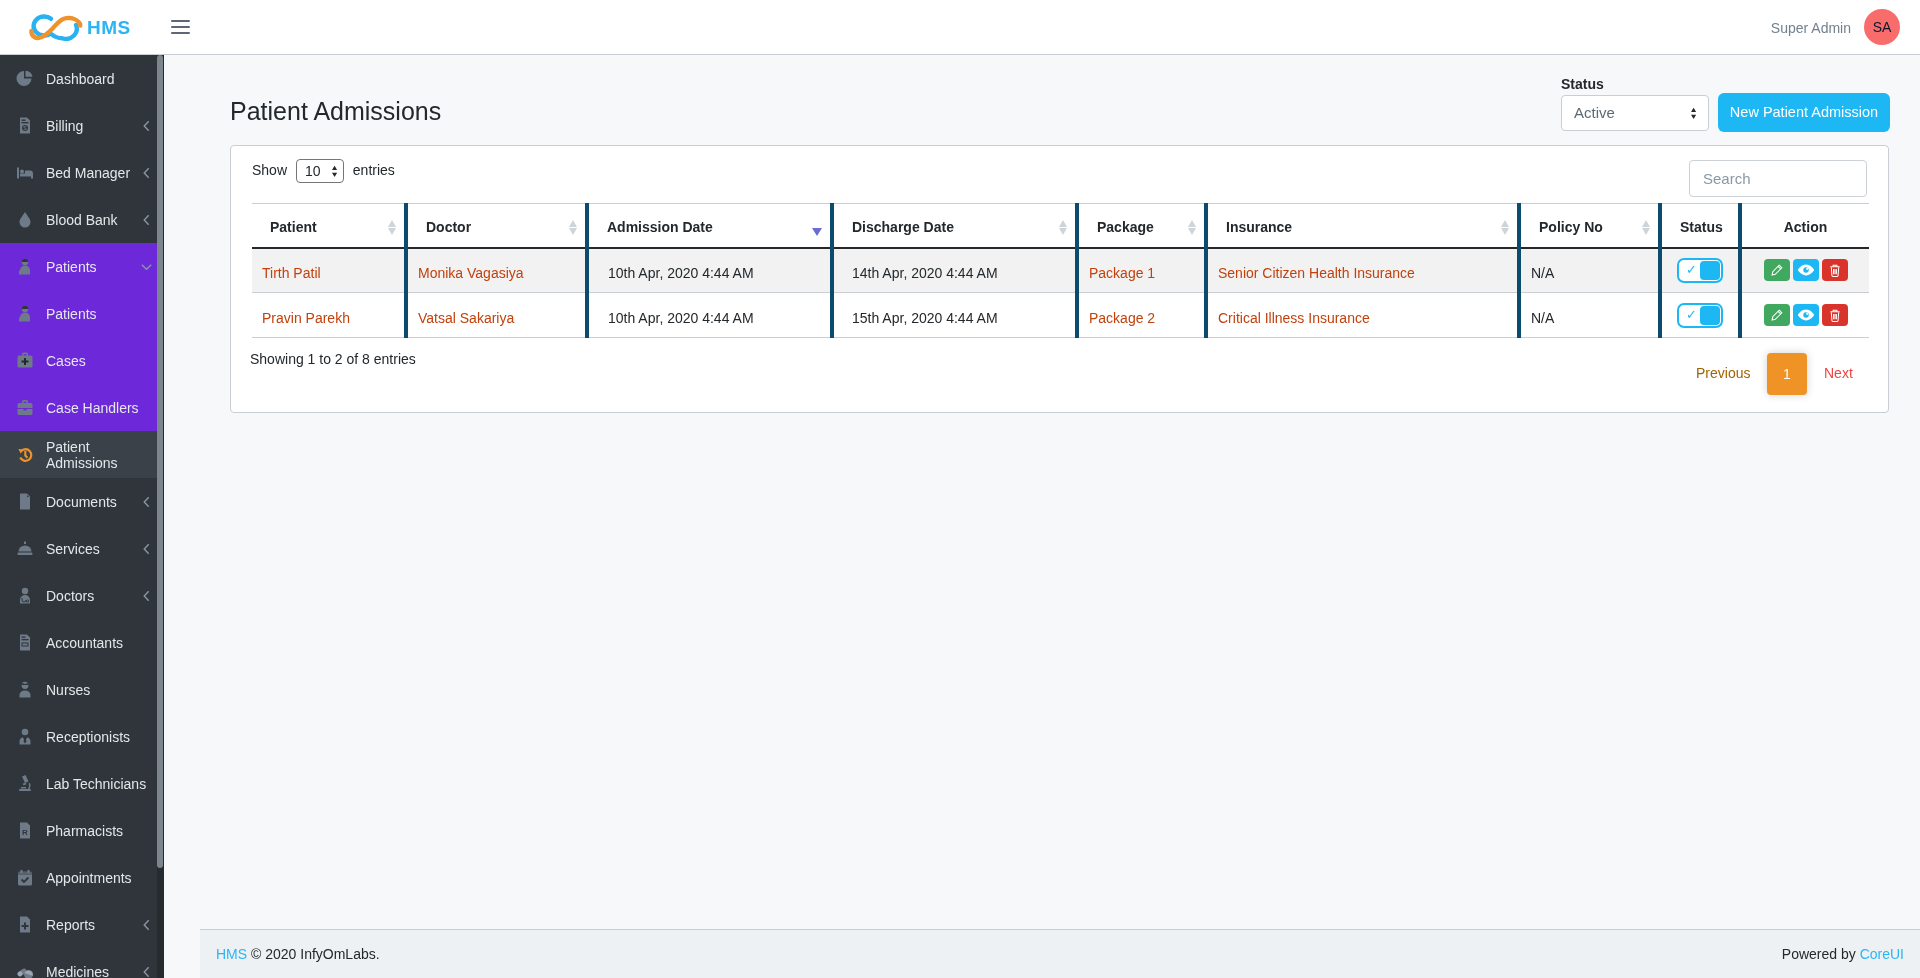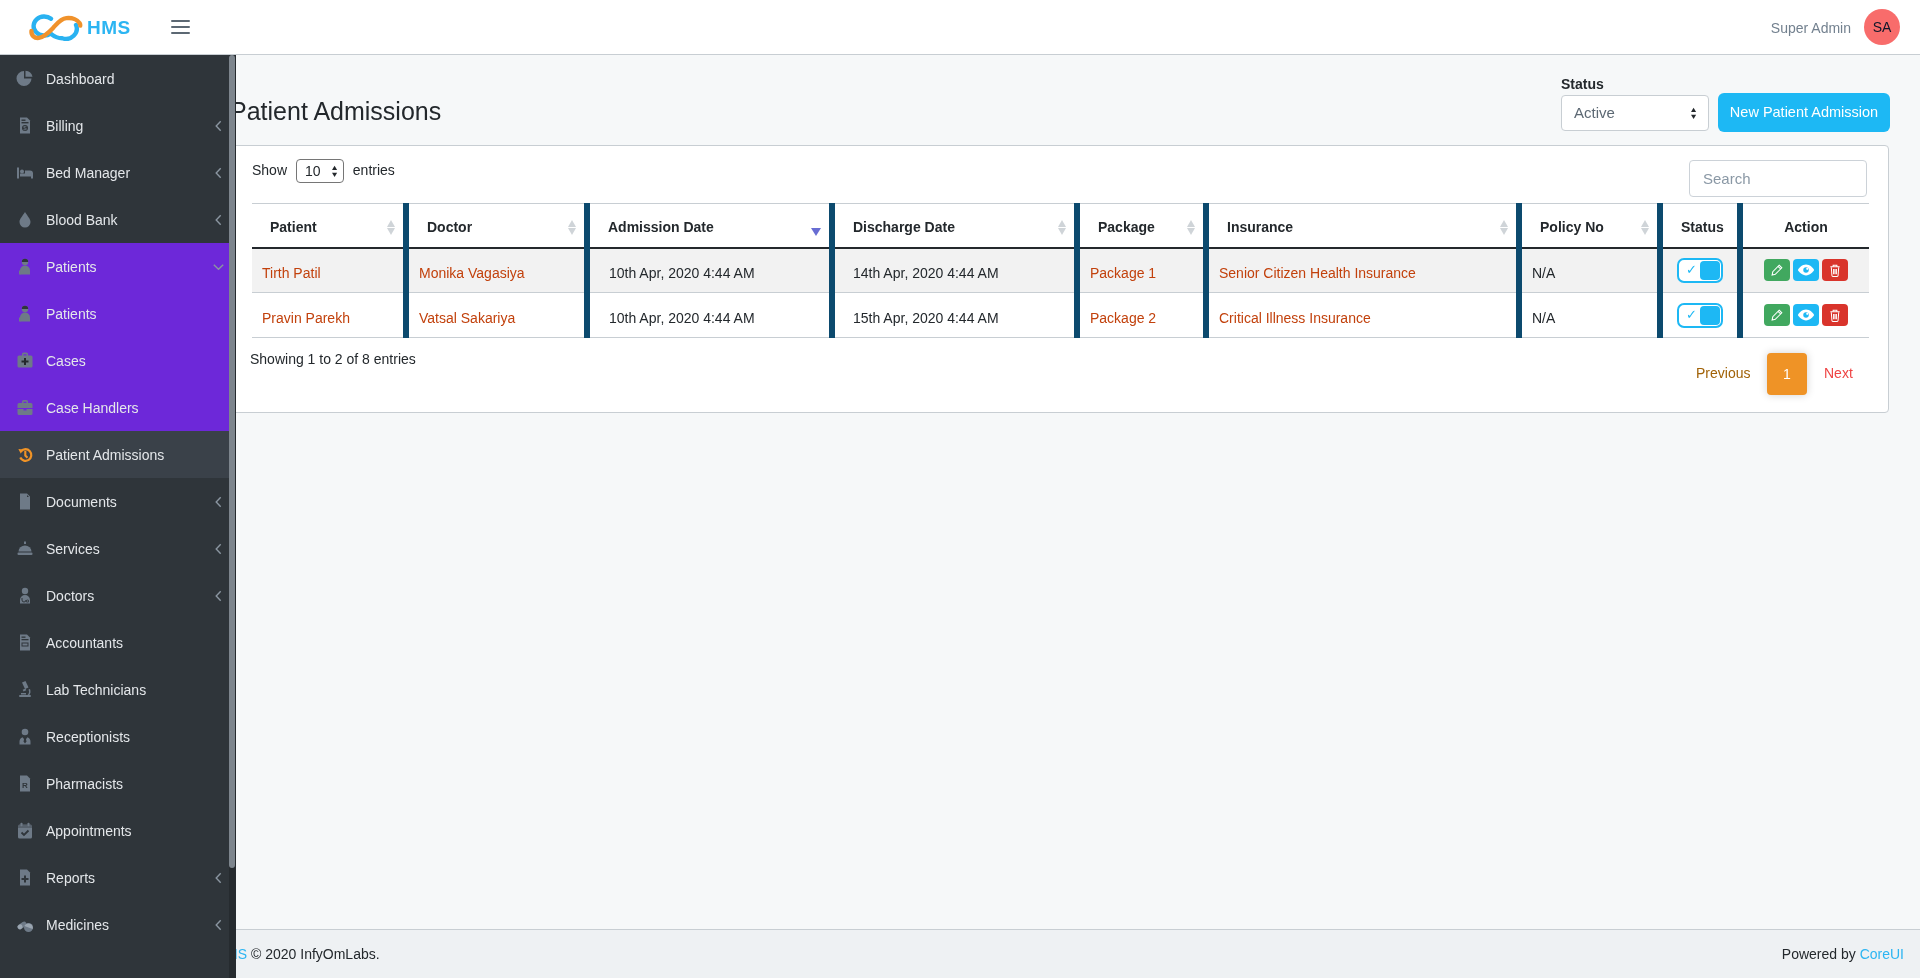--- a/index.html
+++ b/index.html
@@ -7,21 +7,21 @@
 body { position:relative; background:#f6f8f9; }
 
 .header { position:absolute; left:0; top:0; width:1920px; height:55px; background:#fff; border-bottom:1px solid #c8ced3; z-index:10; }
 .brand { position:absolute; left:28px; top:14px; }
 .hms-txt { position:absolute; left:87px; top:17px; font-size:19px; font-weight:600; letter-spacing:0.5px; color:#2cb5f2; }
 .burger { position:absolute; left:171px; top:20px; width:19px; height:14px; }
 .burger span { display:block; height:2px; background:#5c6873; border-radius:1px; margin-bottom:4px; }
 .hdr-user { position:absolute; right:69px; top:20px; color:#73818f; font-size:14px; }
 .avatar { position:absolute; right:20px; top:9px; width:36px; height:36px; border-radius:50%; background:#f86c6b; color:#0f172a; font-size:14px; text-align:center; line-height:36px; }
 
-.sidebar { position:absolute; left:0; top:55px; width:236px; height:923px; background:#2f353a; overflow:hidden; }
+.sidebar { position:absolute; left:0; top:55px; width:164px; height:923px; background:#2f353a; overflow:hidden; }
 .nav-item { position:relative; height:47px; display:flex; align-items:center; color:#e4e7ea; font-size:14px; }
 .nav-item .ic { position:absolute; left:15px; top:50%; transform:translateY(-50%); width:19px; height:19px; display:flex; align-items:center; justify-content:center; }
 .nav-item .lbl { margin-left:46px; }
 .nav-item .chev { position:absolute; right:14px; top:50%; transform:translateY(-50%); width:7px; height:11px; }
 .nav-item .chev svg { display:block; }
 .grp { background:#6d28d9; }
 .active-item { background:#3a4149; }
 .sb-track { position:absolute; right:0; top:0; width:7px; height:923px; background:#262b2f; }
 .sb-thumb { position:absolute; right:1px; top:0; width:6px; height:813px; background:#7d858d; border-radius:3px; }
 
@@ -37,21 +37,21 @@
 .len-sel { display:inline-block; width:48px; height:24px; border:1px solid #767676; border-radius:4px; margin:0 5px; vertical-align:middle; line-height:22px; position:relative; padding-left:8px; }
 .len-sel .car { position:absolute; right:5px; top:5px; }
 .car { font-size:7px; line-height:6.5px; display:inline-block; }
 .car div { height:6.5px; color:#23282c; transform:scale(1.25,1.05); }
 .search-inp { position:absolute; right:21px; top:14px; width:178px; height:37px; border:1px solid #ccd2d8; border-radius:4px; color:#8a98a5; font-size:15px; line-height:35px; padding-left:13px; }
 
 table.dt { position:absolute; left:21px; top:57px; width:1617px; border-collapse:collapse; table-layout:fixed; font-size:14px; }
 table.dt th { border-top:1px solid #c8ced3; border-bottom:2px solid #23282c; text-align:left; font-weight:700; padding:3px 18px 0 18px; height:44px; position:relative; }
 table.dt td { height:45px; padding:6px 10px 0 10px; border-bottom:1px solid #c8ced3; }
 table.dt td.ctr { padding-top:0; text-align:center; }
-table.dt th + th, table.dt td + td { border-left:6px solid #0c4a6e; }
+table.dt th + th, table.dt td + td { border-left:4px solid #0c4a6e; }
 table.dt tr.odd td { background:#f2f2f2; }
 .lnk { color:#c2410c; }
 .sort { position:absolute; right:7px; top:16px; width:9px; }
 .sort div { width:0; height:0; border-left:4.5px solid transparent; border-right:4.5px solid transparent; }
 .sort .up { border-bottom:7px solid #cfd4d8; margin-bottom:1px; }
 .sort .dn { border-top:7px solid #cfd4d8; }
 .sort .dn.on { border-top-color:#686dd3; border-left-width:5.5px; border-right-width:5.5px; border-top-width:8px; }
 .th-c { text-align:center !important; }
 
 .sw { display:inline-block; width:46px; height:25px; border:2px solid #1db8f4; border-radius:7px; background:#fff; position:relative; vertical-align:middle; }
@@ -374,42 +374,53 @@
           <rect x="5.5" y="5.5" width="7" height="1.3" fill="#2f353a"></rect>
           <rect x="5.5" y="9" width="7" height="4" fill="#2f353a"></rect>
           <rect x="6.5" y="10" width="5" height="2" fill="#6e7a87"></rect>
         </svg>
       </span>
       <span class="lbl">Accountants</span>
     </div>
   <div class="nav-item">
       <span class="ic">
         <svg width="18" height="18" viewBox="0 0 18 18" fill="#6e7a87">
+          <circle cx="9" cy="5" r="3.4"></circle>
+          <path d="M6,3 a3.4,3.4 0 0 1 6,0 l0.3,1.5 h-6.6 Z" fill="#2f353a"></path>
+          <path d="M6.2,2.6 a3.4,3.4 0 0 1 5.6,0 l-2.8,0.8 Z"></path>
+          <path d="M3.5,17 v-2.5 a5.5,4.5 0 0 1 11,0 v2.5 Z"></path>
+        </svg>
+      </span>
+      <span class="lbl">Nurses</span>
+    </div>
+  <div class="nav-item">
+      <span class="ic">
+        <svg width="18" height="18" viewBox="0 0 18 18" fill="#6e7a87">
+          <circle cx="9" cy="4.5" r="3.3"></circle>
+          <path d="M3.5,17 v-2.8 a5.5,5 0 0 1 3,-4.5 l2.5,3 2.5,-3 a5.5,5 0 0 1 3,4.5 v2.8 Z"></path>
+          <path d="M8.2,10.5 h1.6 l0.6,3.5 -1.4,2 -1.4,-2 Z" fill="#2f353a"></path>
+        </svg>
+      </span>
+      <span class="lbl">Receptionists</span>
+    </div>
+  <div class="nav-item">
+      <span class="ic">
+        <svg width="18" height="18" viewBox="0 0 18 18" fill="#6e7a87">
           <path d="M6,2 l3.5,-1.5 3,6.5 -3.5,1.6 Z"></path>
           <rect x="7" y="8.5" width="3" height="2" transform="rotate(-24 8.5 9.5)"></rect>
           <path d="M12.5,9 a5,5 0 0 1 -1.5,6 h2 a6.5,6.5 0 0 0 1,-6.5 Z"></path>
           <rect x="3" y="14.5" width="12" height="2" rx="1"></rect>
           <rect x="5" y="12.5" width="5" height="1.5"></rect>
         </svg>
       </span>
       <span class="lbl">Lab Technicians</span>
     </div>
   <div class="nav-item">
       <span class="ic">
         <svg width="18" height="18" viewBox="0 0 18 18" fill="#6e7a87">
-          <circle cx="9" cy="4.5" r="3.3"></circle>
-          <path d="M3.5,17 v-2.8 a5.5,5 0 0 1 3,-4.5 l2.5,3 2.5,-3 a5.5,5 0 0 1 3,4.5 v2.8 Z"></path>
-          <path d="M8.2,10.5 h1.6 l0.6,3.5 -1.4,2 -1.4,-2 Z" fill="#2f353a"></path>
-        </svg>
-      </span>
-      <span class="lbl">Receptionists</span>
-    </div>
-  <div class="nav-item">
-      <span class="ic">
-        <svg width="18" height="18" viewBox="0 0 18 18" fill="#6e7a87">
           <path d="M4,1 h7 l3,3 v13 h-10 Z"></path>
           <text x="9" y="13" font-size="8" font-weight="bold" fill="#2f353a" text-anchor="middle">R</text>
         </svg>
       </span>
       <span class="lbl">Pharmacists</span>
     </div>
   <div class="nav-item">
       <span class="ic">
         <svg width="18" height="18" viewBox="0 0 18 18" fill="#6e7a87">
           <rect x="2" y="3" width="14" height="14" rx="1.5"></rect>

